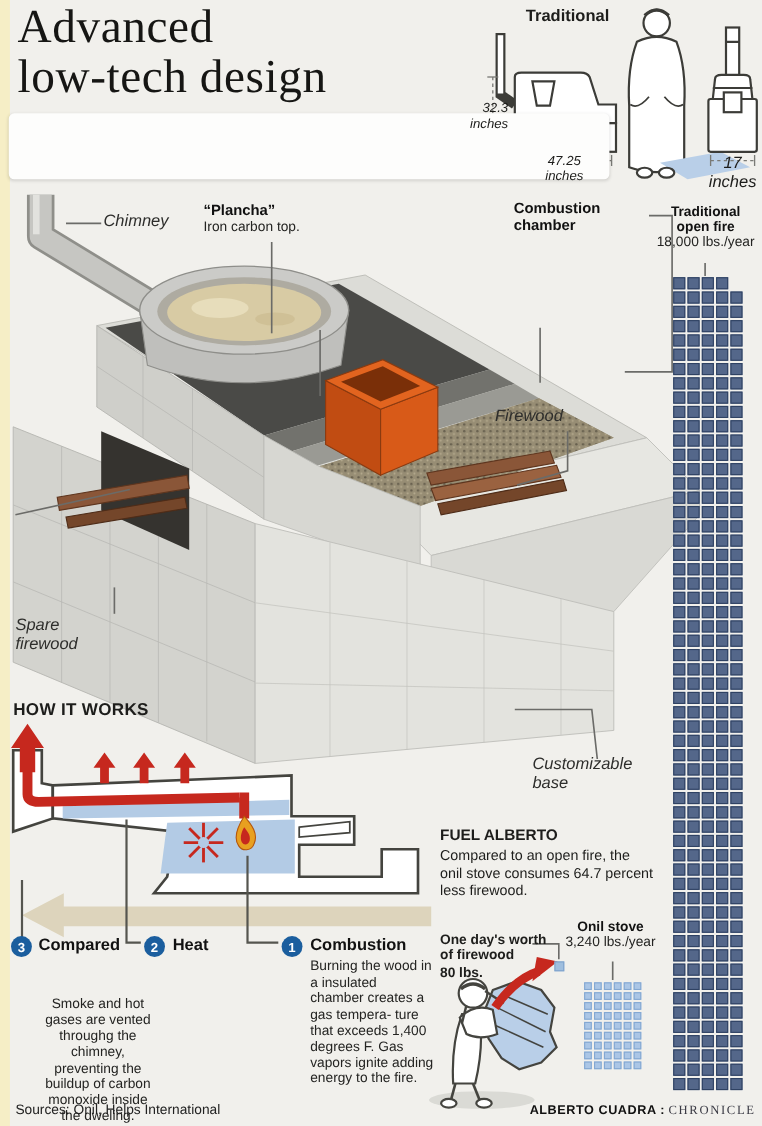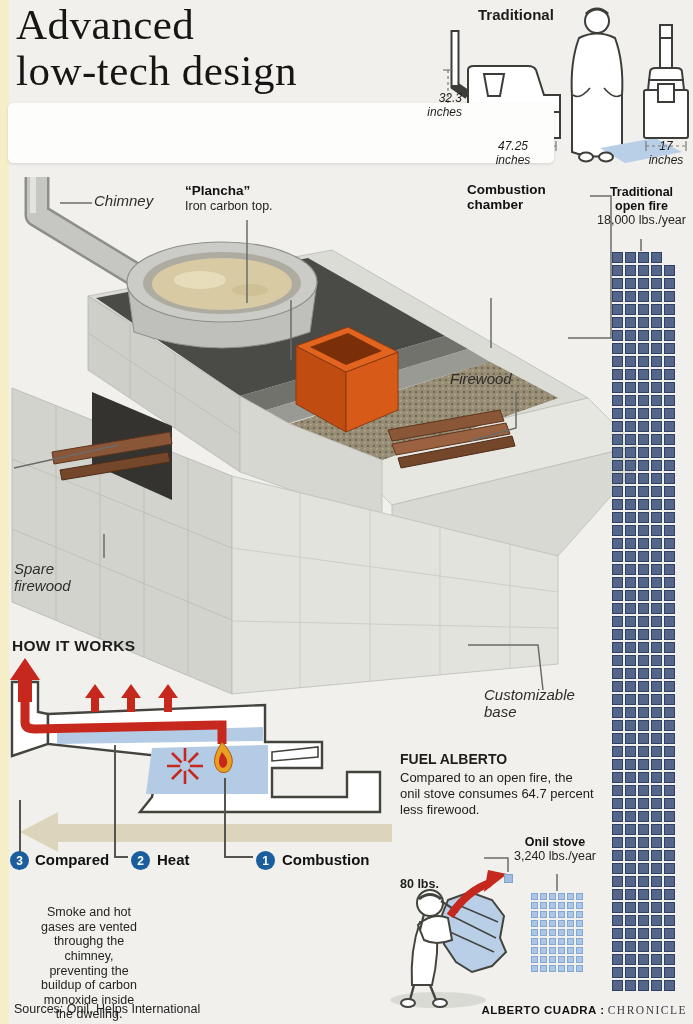--- a/index.html
+++ b/index.html
@@ -18,21 +18,21 @@
     font-size:43px;line-height:1.07;color:#161614;letter-spacing:.5px;
   }
   #title-box{left:8px;top:103px;width:546px;height:60px;background:#fdfdfc;
     border-radius:5px;box-shadow:0 1px 3px rgba(0,0,0,.13);}
   .h-bold{font-weight:bold;font-size:13.5px;line-height:1.1;color:#111;}
   .body-txt{font-size:12.5px;line-height:1.16;color:#242422;}
   .ital{font-style:italic;font-size:15px;color:#2e2e2c;}
   #dim-heading{left:478px;top:6px;font-weight:bold;font-size:15px;}
   #dim-height{left:414px;top:92px;width:48px;text-align:right;font-style:italic;font-size:12px;line-height:1.15;}
   #dim-width{left:468px;top:140px;width:90px;text-align:center;font-style:italic;font-size:12px;line-height:1.15;}
-  #dim-front{left:642px;top:140px;width:48px;text-align:center;font-style:italic;font-size:12px;line-height:1.15;}
+  #dim-front{left:642px;top:140px;width:48px;text-align:center;font-style:italic;font-size:15px;line-height:1.15;}
   #lbl-chimney{left:94px;top:192px;}
   #plancha{left:185px;top:184px;width:130px;}
   #pumice{left:325px;top:183px;width:140px;}
   #combustion{left:467px;top:183px;width:120px;}
   #openfire{left:592px;top:185px;width:99px;text-align:center;}
   .cmp-title{font-weight:bold;font-size:12.5px;line-height:1.12;color:#111;}
   .cmp-value{font-size:12.5px;color:#242422;}
   #lbl-firewood{left:450px;top:370px;}
   #lbl-spare{left:14px;top:560px;}
   #lbl-base{left:484px;top:686px;}
@@ -714,21 +714,24 @@
 
   <div class="abs step-circle" style="left:10px;top:851px;">3</div>
   <div class="abs step-title" style="left:35px;top:851px;">Compared</div>
   <div class="abs step-body" style="left:35px;top:905px;width:108px;text-align:center;">Smoke and hot gases are vented throughg the chimney, preventing the buildup of carbon monoxide inside the dweling.</div>
 
   <div class="abs step-circle" style="left:131px;top:851px;">2</div>
   <div class="abs step-title" style="left:157px;top:851px;">Heat</div>
 
   <div class="abs step-circle" style="left:256px;top:851px;">1</div>
   <div class="abs step-title" style="left:282px;top:851px;">Combustion</div>
-
+  <div class="abs step-body" style="left:282px;top:871px;width:112px;">Burning the wood in a insulated chamber creates a gas tempera- ture that exceeds 1,400 degrees F. Gas vapors ignite adding energy to the fire.</div>
+
+  <div id="oneday-title" class="abs pre">One day's worth
+of firewood</div>
   <div id="oneday-value" class="abs">80 lbs.</div>
   <div id="oneday-square" class="abs"></div>
 
   <div id="onil-label" class="abs">
     <div class="cmp-title">Onil stove</div>
     <div class="cmp-value">3,240 lbs./year</div>
   </div>
   <div id="grid-light" class="abs" style="display: flex; flex-direction: column; gap: 2px;">
       <div style="display: flex; gap: 2px;">
         <div style="width: 7px; height: 7px; background: rgb(171, 198, 230); border: 1px solid rgb(132, 168, 210); box-sizing: border-box;"></div>

